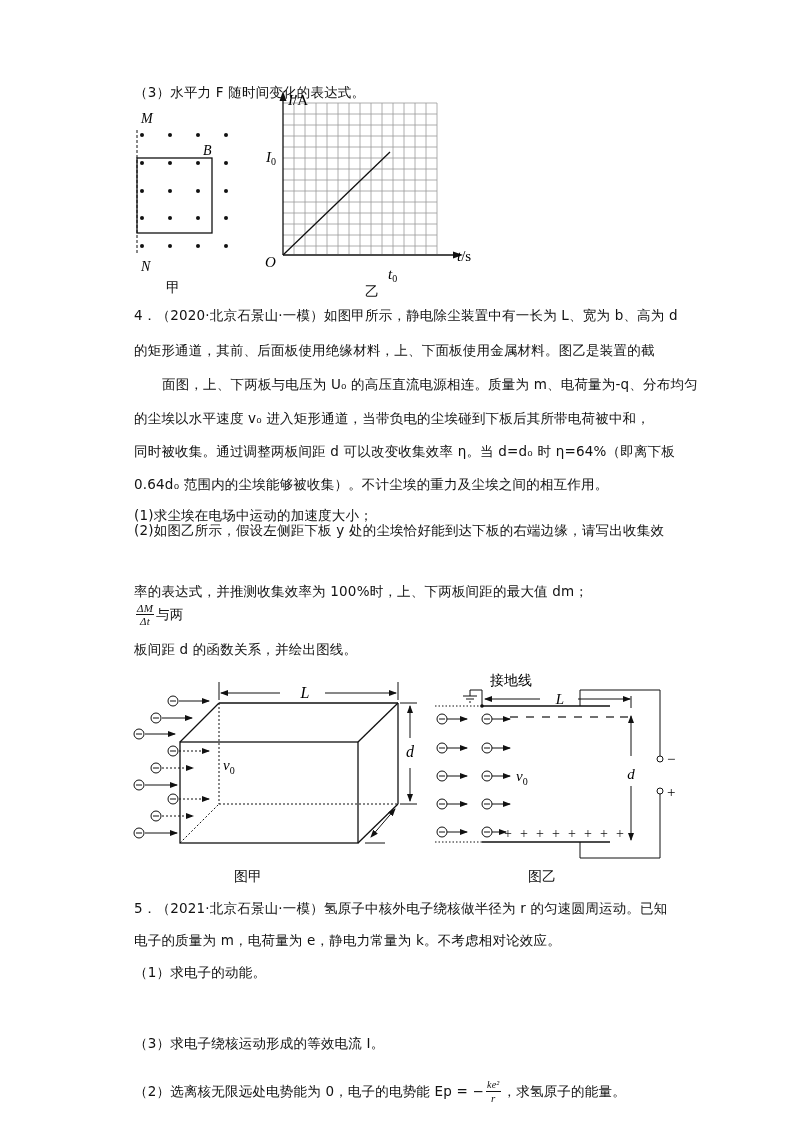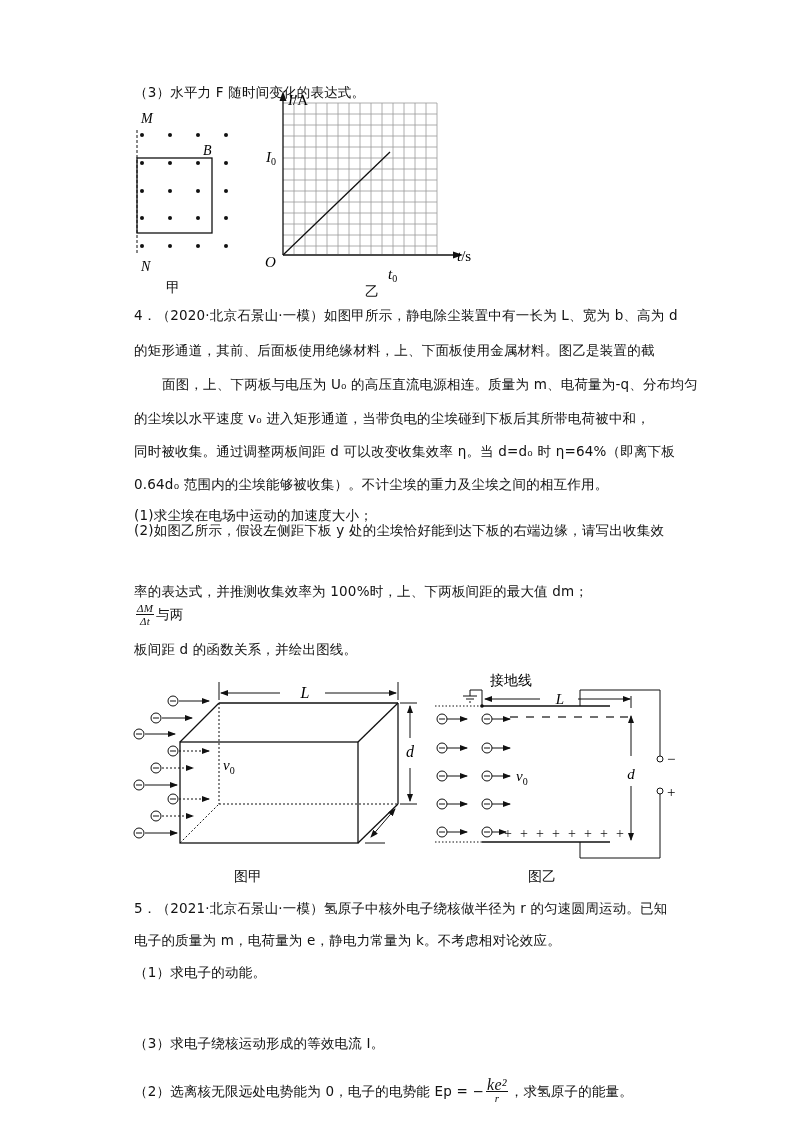--- a/index.html
+++ b/index.html
@@ -278,15 +278,15 @@
       <line x1="62" y1="164" x2="76" y2="164" marker-end="url(#ah2)"></line>
   </g>
   <text x="86" y="113" font-size="15" font-style="italic">v<tspan font-size="10" font-style="normal" dy="4">0</tspan></text>
 </svg>
 <div class="cap" style="left:528px;top:868px;">图乙</div>
 
 <div class="line" style="top:900px;">5．（2021·北京石景山·一模）氢原子中核外电子绕核做半径为 r 的匀速圆周运动。已知</div>
 <div class="line" style="top:932px;">电子的质量为 m，电荷量为 e，静电力常量为 k。不考虑相对论效应。</div>
 <div class="line" style="top:964px;">（1）求电子的动能。</div>
 <div class="line" style="top:1047px;margin-top:32px;">
-  <span>（2）选离核无限远处电势能为 0，电子的电势能 Ep = −</span><span class="frac"><span class="num it" style="font-size:16px">ke²</span><span class="den it" style="font-size:11px">r</span></span><span>，求氢原子的能量。</span>
+  <span>（2）选离核无限远处电势能为 0，电子的电势能 Ep = −</span><span class="frac"><span class="num it" style="font-size:10px">ke²</span><span class="den it" style="font-size:11px">r</span></span><span>，求氢原子的能量。</span>
 </div>
 <div class="line" style="top:1035px;">（3）求电子绕核运动形成的等效电流 I。</div>
 
 </body></html>

